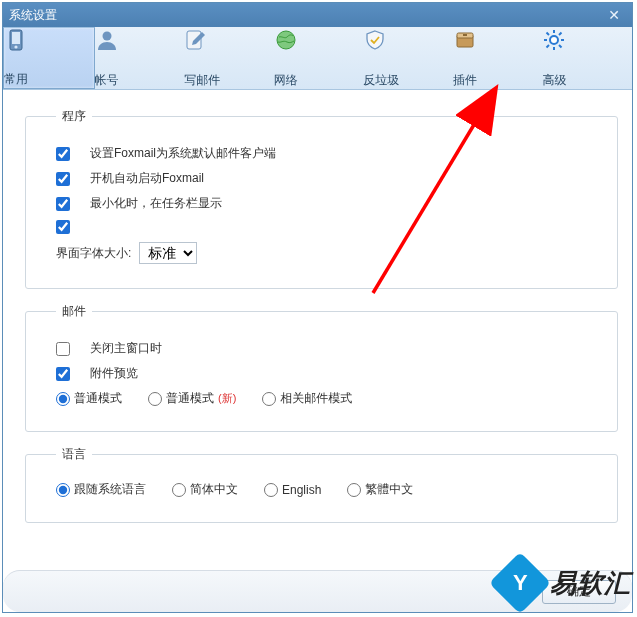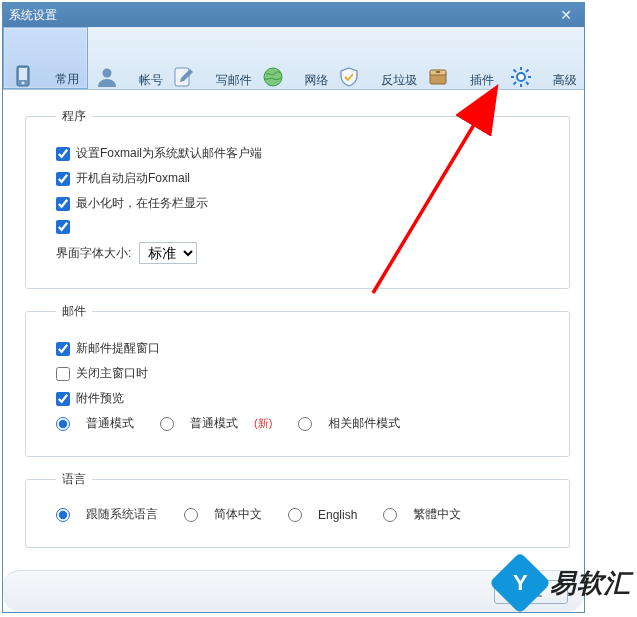--- a/index.html
+++ b/index.html
@@ -9,21 +9,21 @@
     font-size: 12px;
     color: #333;
     background: #fff;
     width: 637px;
     height: 617px;
     position: relative;
   }
   .window {
     position: absolute;
     left: 2px; top: 2px;
-    width: 583px;
+    width: 631px;
     height: 611px;
     border: 1px solid #5b8db8;
     background: #fff;
     display: flex;
     flex-direction: column;
   }
   
   .titlebar {
     height: 24px;
     background: linear-gradient(#5a8fc2, #4c80b2);
@@ -48,22 +48,22 @@
     height: 63px;
     background: linear-gradient(#e8f1fa, #d7e7f6);
     border-bottom: 1px solid #a9c6e0;
     display: flex;
     align-items: stretch;
     padding: 0;
   }
   .tab {
     flex: 1 1 0;
     display: flex;
-    flex-direction: row;
-    align-items: flex-end;
+    flex-direction: column;
+    align-items: flex-start;
     justify-content: center;
     gap: 20px;
     cursor: pointer;
     color: #2b4a66;
     font-size: 12px;
   }
   .tab.active {
     background: linear-gradient(#c9defa, #b9d2f1);
     border: 1px solid #7fa8ce;
     border-top: 1px solid #9fc1e0;
@@ -93,42 +93,42 @@
     font-size: 12px;
   }
   .row {
     display: flex;
     align-items: center;
     gap: 8px;
     margin: 8px 0;
     font-size: 12px;
     color: #333;
   }
-  .row label { display: flex; align-items: center; gap: 6px; }
+  .row label { display: flex; align-items: center; gap: 20px; }
   .row input[type=checkbox],
   .row input[type=radio] {
     accent-color: #1e6fd6;
     width: 14px; height: 14px;
     margin: 0;
   }
   .row select {
     font-size: 14px;
     height: 22px;
     border: 1px solid #b9c4cf;
     background: #fff;
     padding: 0 4px;
   }
   .radio-group {
     display: flex;
     align-items: center;
     gap: 26px;
     margin-top: 6px;
   }
   .radio-group label {
-    display: flex; align-items: center; gap: 16px;
+    display: flex; align-items: center; gap: 4px;
   }
   .new-tag { color: #d33; font-size: 11px; }
   
   .footer {
     height: 42px;
     border-top: 1px solid #d6dde5;
     background: linear-gradient(#f5f8fb, #e9eef4);
     display: flex;
     align-items: center;
     justify-content: flex-end;
@@ -303,26 +303,20 @@
           <option>标准</option>
         </select>
       </div>
     </fieldset>
 
     <fieldset class="group">
       <legend>邮件</legend>
 
       <div class="row">
           <label>
-        <input type="checkbox" checked="" style="">
-        <span>新邮件提醒窗口</span>
-      </label>
-        </div>
-      <div class="row">
-          <label>
         <input type="checkbox" style="">
         <span>关闭主窗口时</span>
       </label>
         </div>
       <div class="row">
           <label>
         <input type="checkbox" checked="" style="">
         <span>附件预览</span>
       </label>
         </div>

